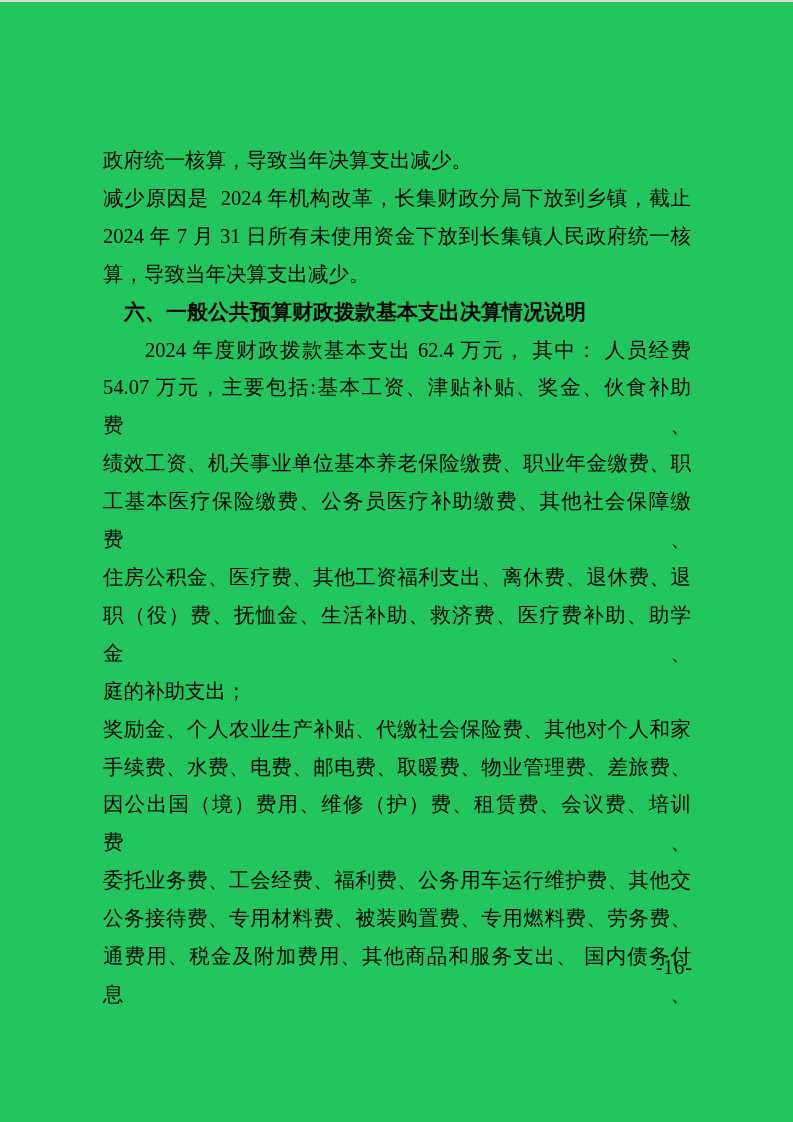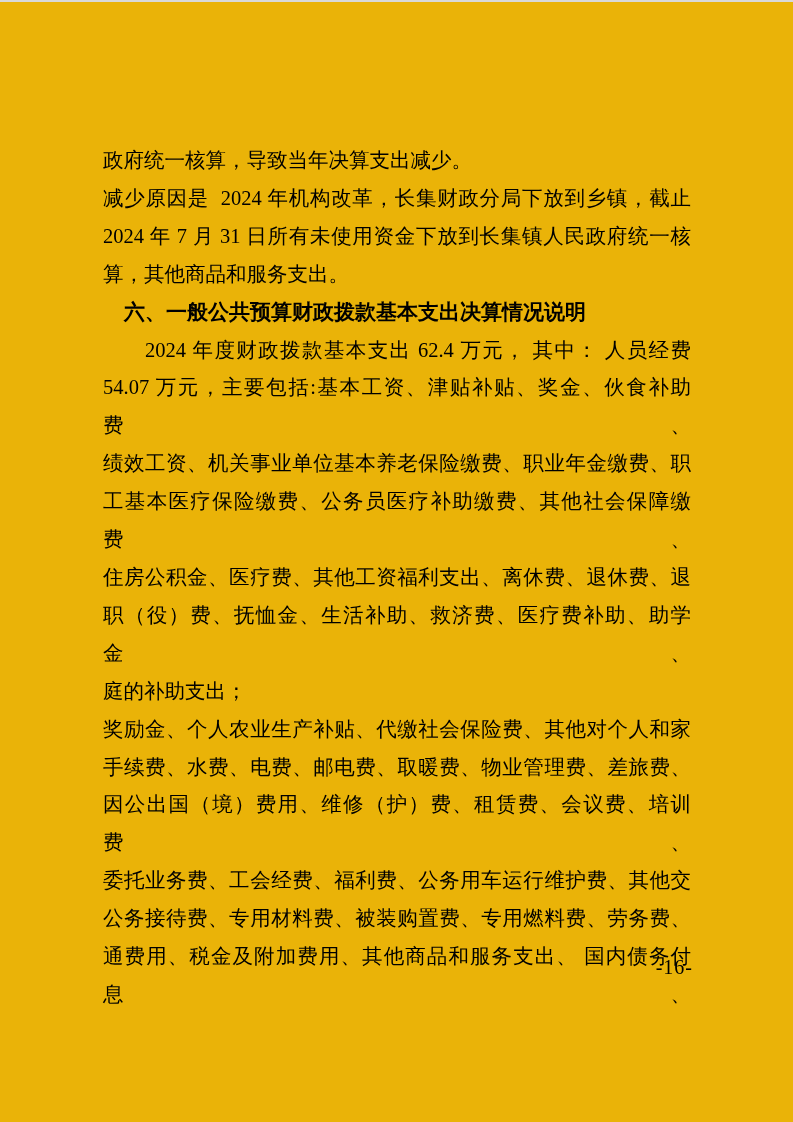--- a/index.html
+++ b/index.html
@@ -4,21 +4,21 @@
 <style>
   html, body {
     margin: 0;
     padding: 0;
     background: #ffffff;
   }
   .page {
     position: relative;
     width: 793px;
     height: 1122px;
-    background: #eab308;
+    background: #22c55e;
     color: #000000;
     font-family: "Liberation Serif", "DejaVu Serif", serif;
     overflow: hidden;
     border-top: 2px solid #d9d9d9;
     box-sizing: border-box;
   }
   .content {
     position: absolute;
     left: 103px;
     top: 140px;
@@ -60,21 +60,21 @@
 <div class="page">
   <div class="content">
 
     <div>
       <div class="line">政府统一核算，导致当年决算支出减少。</div>
     </div>
 
     <div>
       <div class="line just">减少原因是  2024 年机构改革，长集财政分局下放到乡镇，截止</div>
       <div class="line just">2024 年 7 月 31 日所有未使用资金下放到长集镇人民政府统一核</div>
-      <div class="line">算，其他商品和服务支出。</div>
+      <div class="line">算，导致当年决算支出减少。</div>
     </div>
 
     <div>
       <div class="line heading">六、一般公共预算财政拨款基本支出决算情况说明</div>
 
       <div>
         <div class="line indent just">2024 年度财政拨款基本支出 62.4 万元， 其中： 人员经费</div>
         <div class="line just">54.07 万元，主要包括:基本工资、津贴补贴、奖金、伙食补助费、</div>
         <div class="line just">绩效工资、机关事业单位基本养老保险缴费、职业年金缴费、职</div>
         <div class="line just">工基本医疗保险缴费、公务员医疗补助缴费、其他社会保障缴费、</div>

